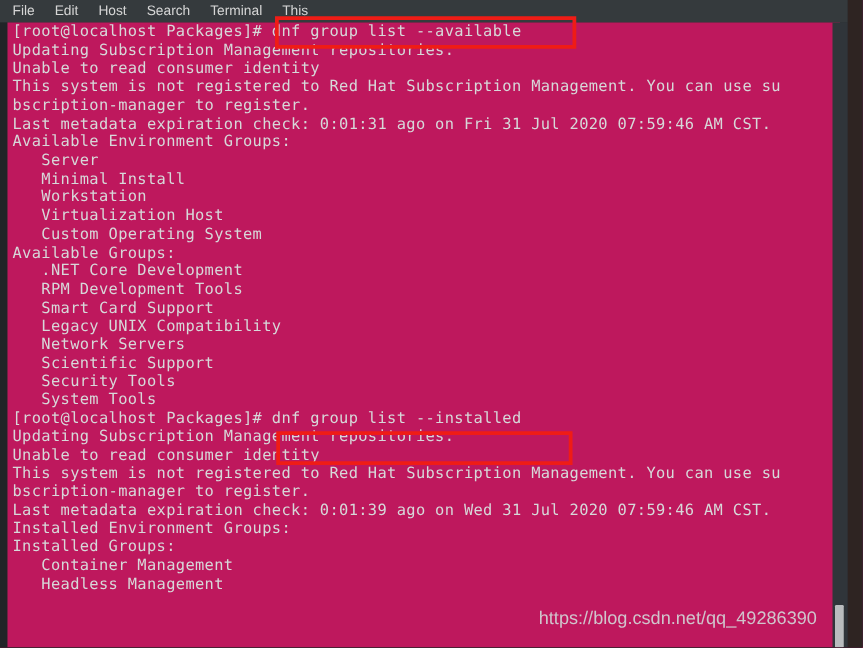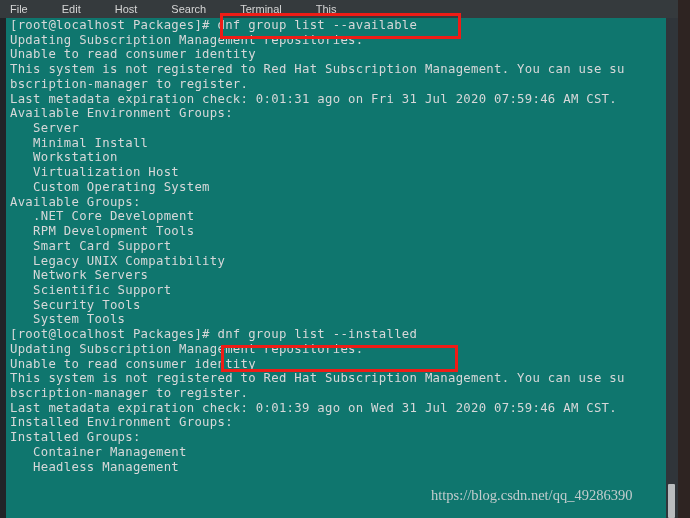--- a/index.html
+++ b/index.html
@@ -32,21 +32,20 @@
     position: absolute;
     top: 0;
     left: 0;
     width: 678px;
     height: 18px;
     background: #353a3d;
     display: flex;
     align-items: center;
     padding-left: 10px;
     box-sizing: border-box;
-    gap: 18px;
   }
   .menu-item {
     color: #d6d6d6;
     font-family: "Liberation Sans", sans-serif;
     font-size: 11px;
     margin-right: 16px;
     line-height: 18px;
     white-space: nowrap;
     cursor: default;
   }
@@ -62,21 +61,21 @@
   }
 
   
   #term-body {
     position: absolute;
     top: 18px;
     left: 6px;
     width: 666px;
     height: 500px;
     overflow: hidden;
-    background: #0f766e;
+    background: #be185d;
   }
   #term-lines {
     position: absolute;
     top: 0px;
     left: 4px;
     width: 662px;
   }
   .tline {
     color: #d7d8d9;
     font-size: 12.3px;
@@ -114,21 +113,21 @@
   }
   #redbox-1 { left: 220px; top: 13px;  width: 241px; height: 26px; }
   #redbox-2 { left: 221px; top: 345px; width: 237px; height: 27px; }
 
   
   #watermark {
     position: absolute;
     left: 431px;
     top: 487px;
     color: #d2d4d6;
-    font-family: Liberation Serif, serif;
+    font-family: Liberation Sans, sans-serif;
     font-size: 14.5px;
     white-space: nowrap;
     opacity: 0.92;
   }
 </style>
 </head>
 <body>
 
 <div id="screen">
 

